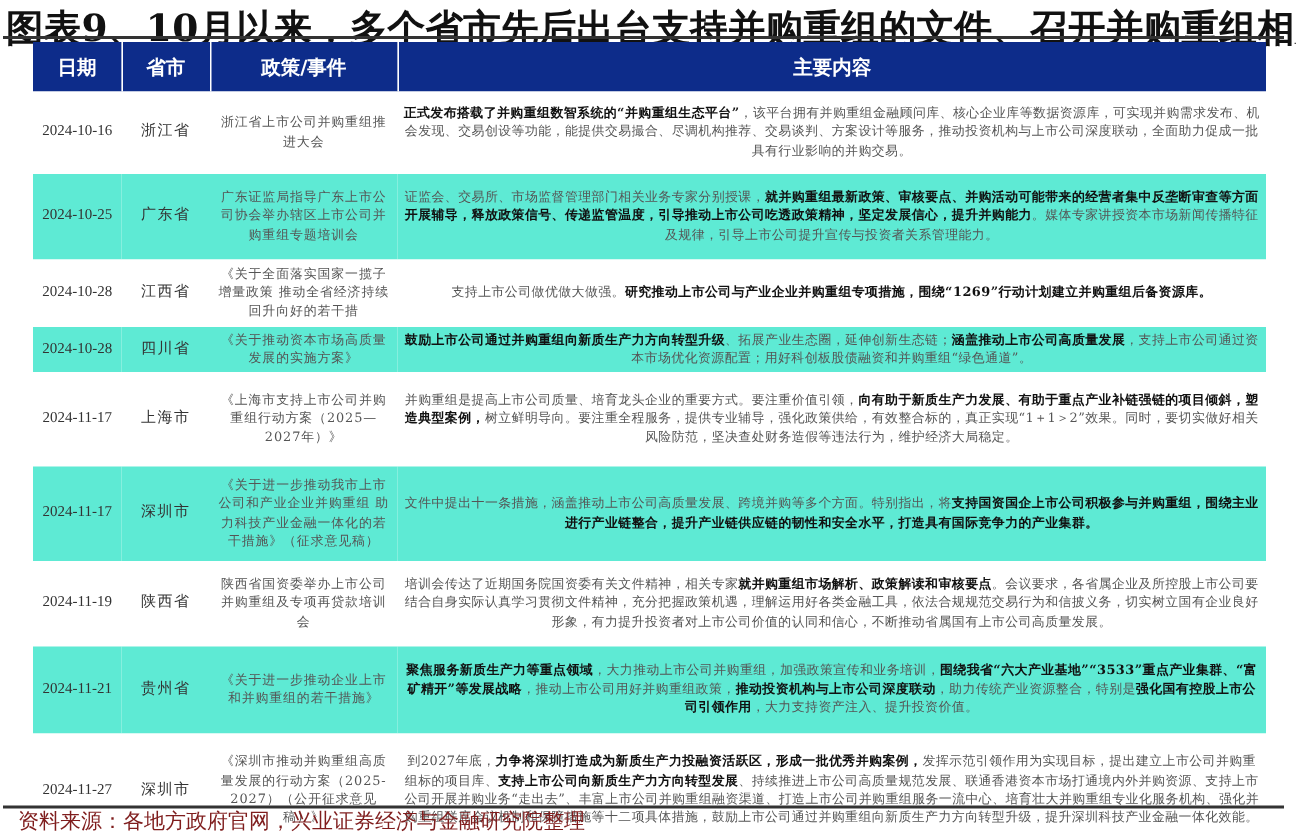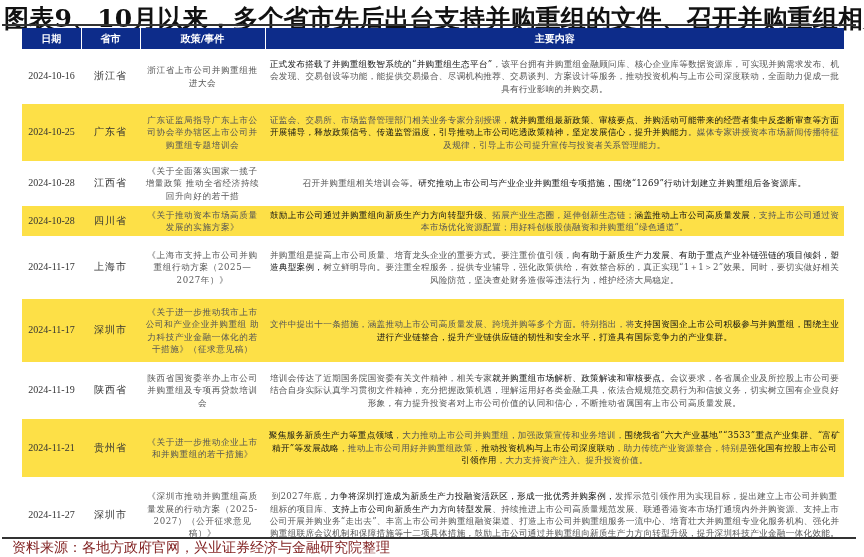--- a/index.html
+++ b/index.html
@@ -1,29 +1,29 @@
 <!DOCTYPE html>
 <html><head>
 <meta charset="utf-8">
 <style>
   html, body { margin: 0; padding: 0; background: #ffffff; }
   body { width: 864px; height: 557px; overflow: hidden; font-family: "DejaVu Serif", "Liberation Serif", serif; color: #222; }
   .title { position: absolute; left: 4px; top: 2px; font-size: 25px; font-weight: bold; letter-spacing: 0.2px; color: #111; font-family: "DejaVu Serif", serif; white-space: nowrap; }
   .rule-top { position: absolute; left: 2px; right: 8px; top: 24px; height: 1.5px; background: #333; }
   table.main { position: absolute; left: 22px; top: 28px; width: 822px; border-collapse: collapse; table-layout: fixed; }
-  table.main th { background: #0d2c8a; color: #fff; font-size: 10px; font-weight: bold; height: 21px; padding: 0; border-right: 1px solid #fff; text-align: center; }
+  table.main th { background: #0d2c8a; color: #fff; font-size: 13px; font-weight: bold; height: 33px; padding: 0; border-right: 1px solid #fff; text-align: center; }
   table.main th:last-child { border-right: none; }
   table.main td { font-size: 8.6px; line-height: 12.4px; padding: 2px 3px; text-align: center; vertical-align: middle; color: #333; }
   table.main tr.odd td { background: #ffffff; }
-  table.main tr.even td { background: #fde047; }
+  table.main tr.even td { background: #5eead4; }
   td.date { font-family: "Liberation Serif", serif; font-size: 10px !important; color: #222; }
   td.prov { font-weight: normal; font-size: 10px !important; color: #222; letter-spacing: 1px; }
   td.policy { color: #555 !important; letter-spacing: 0.6px; }
   td.content { letter-spacing: 0.3px; color: #555 !important; }
-  td.content b { color: #111; font-weight: normal; }
+  td.content b { color: #111; font-weight: bold; }
   .rule-bottom { position: absolute; left: 2px; right: 8px; top: 537px; height: 1.5px; background: #333; }
   .source { position: absolute; left: 12px; top: 539px; font-size: 14px; color: #7f1d1d; white-space: nowrap; }
 </style>
 </head>
 <body>
 
 <div class="title">图表9、10月以来，多个省市先后出台支持并购重组的文件、召开并购重组相关培训会等</div>
 <div class="rule-top"></div>
 
 <table class="main">
@@ -51,21 +51,21 @@
       <tr class="even" style="height: 57px;">
         <td class="date">2024-10-25</td>
         <td class="prov">广东省</td>
         <td class="policy">广东证监局指导广东上市公司协会举办辖区上市公司并购重组专题培训会</td>
         <td class="content"><span>证监会、交易所、市场监督管理部门相关业务专家分别授课，</span><b>就并购重组最新政策、审核要点、并购活动可能带来的经营者集中反垄断审查等方面开展辅导，释放政策信号、传递监管温度，引导推动上市公司吃透政策精神，坚定发展信心，提升并购能力</b><span>。媒体专家讲授资本市场新闻传播特征及规律，引导上市公司提升宣传与投资者关系管理能力。</span></td>
       </tr>
       <tr class="odd" style="height: 45px;">
         <td class="date">2024-10-28</td>
         <td class="prov">江西省</td>
         <td class="policy">《关于全面落实国家一揽子增量政策 推动全省经济持续回升向好的若干措</td>
-        <td class="content"><span>召开并购重组相关培训会等。</span><b>研究推动上市公司与产业企业并购重组专项措施，围绕“1269”行动计划建立并购重组后备资源库。</b></td>
+        <td class="content"><span>支持上市公司做优做大做强。</span><b>研究推动上市公司与产业企业并购重组专项措施，围绕“1269”行动计划建立并购重组后备资源库。</b></td>
       </tr>
       <tr class="even" style="height: 30px;">
         <td class="date">2024-10-28</td>
         <td class="prov">四川省</td>
         <td class="policy">《关于推动资本市场高质量发展的实施方案》</td>
         <td class="content"><b>鼓励上市公司通过并购重组向新质生产力方向转型升级</b><span>、拓展产业生态圈，延伸创新生态链；</span><b>涵盖推动上市公司高质量发展</b><span>，支持上市公司通过资本市场优化资源配置；用好科创板股债融资和并购重组“绿色通道”。</span></td>
       </tr>
       <tr class="odd" style="height: 63px;">
         <td class="date">2024-11-17</td>
         <td class="prov">上海市</td>

